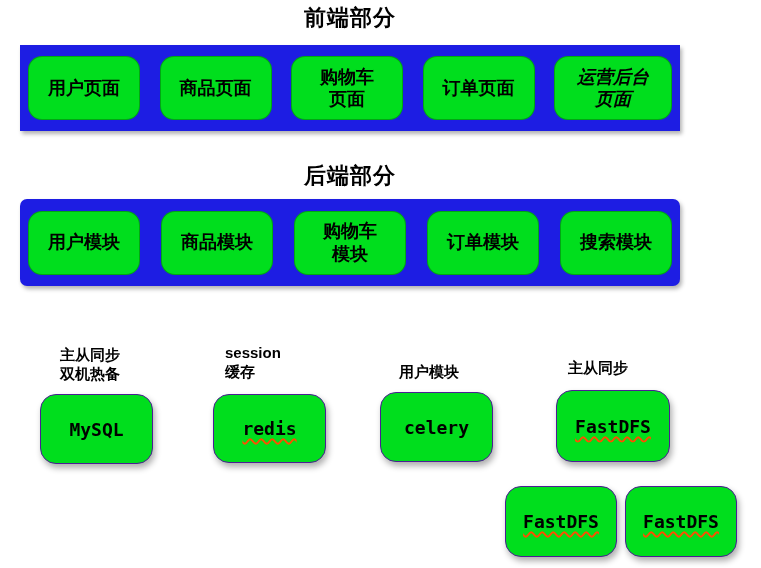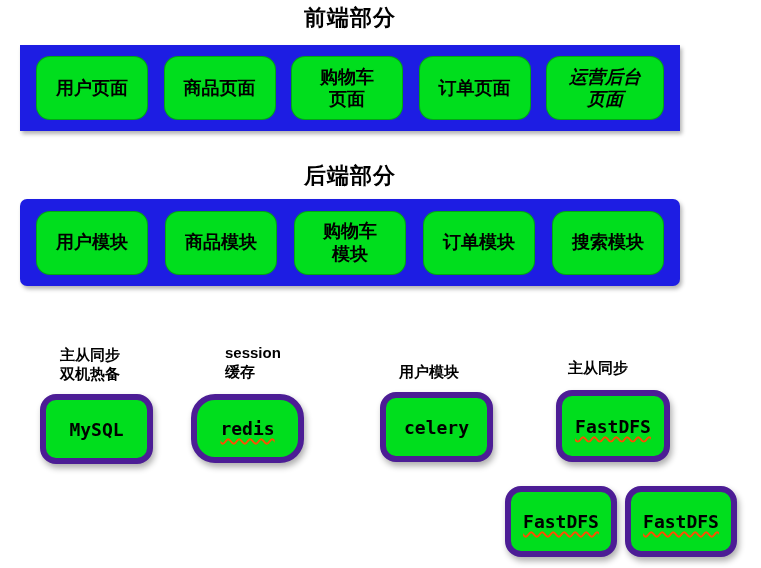--- a/index.html
+++ b/index.html
@@ -30,21 +30,21 @@
   .backend-title  { top: 161px; }
 
   .bar {
     position: absolute;
     left: 20px;
     width: 660px;
     background: #1D1DE3;
     display: flex;
     align-items: center;
     justify-content: space-between;
-    padding: 0 16px;
+    padding: 0 8px;
     box-sizing: border-box;
     box-shadow: 2px 3px 4px rgba(0,0,0,0.30);
   }
   .frontend-bar { top: 45px;  height: 86px; }
   .backend-bar  { top: 199px; height: 87px; border-radius: 7px; }
 
   .bar-box {
     background: #00DE1D;
     border: 1px solid rgba(0,70,0,0.35);
     width: 112px;
@@ -75,34 +75,34 @@
     font-family: Liberation Sans, sans-serif;
   }
   .lbl-mysql   { left: 60px;  top: 346px; }
   .lbl-redis   { left: 225px; top: 344px; }
   .lbl-celery  { left: 399px; top: 363px; }
   .lbl-fastdfs { left: 568px; top: 359px; }
 
   .svc-box {
     position: absolute;
     background: #00DE1D;
-    border: 6px solid #4c1d95;
+    border: 1px solid #4c1d95;
     border-radius: 16px;
     box-shadow: 2px 4px 6px rgba(0,0,0,0.32);
     display: flex;
     align-items: center;
     justify-content: center;
     font-family: "DejaVu Sans Mono", monospace;
     font-size: 18px;
     font-weight: bold;
     color: #000;
     box-sizing: border-box;
   }
   .box-mysql    { left: 40px;  top: 394px; width: 113px; height: 70px; }
-  .box-redis    { left: 191px; top: 394px; width: 113px; height: 69px; border-radius: 24px; }
+  .box-redis    { left: 213px; top: 394px; width: 113px; height: 69px; }
   .box-celery   { left: 380px; top: 392px; width: 113px; height: 70px; }
   .box-fastdfs  { left: 556px; top: 390px; width: 114px; height: 72px; }
   .box-fastdfs2 { left: 505px; top: 486px; width: 112px; height: 71px; }
   .box-fastdfs3 { left: 625px; top: 486px; width: 112px; height: 71px; }
 
   .squiggle {
     text-decoration-line: underline;
     text-decoration-style: wavy;
     text-decoration-color: #ff4d00;
     text-decoration-thickness: 1.5px;

